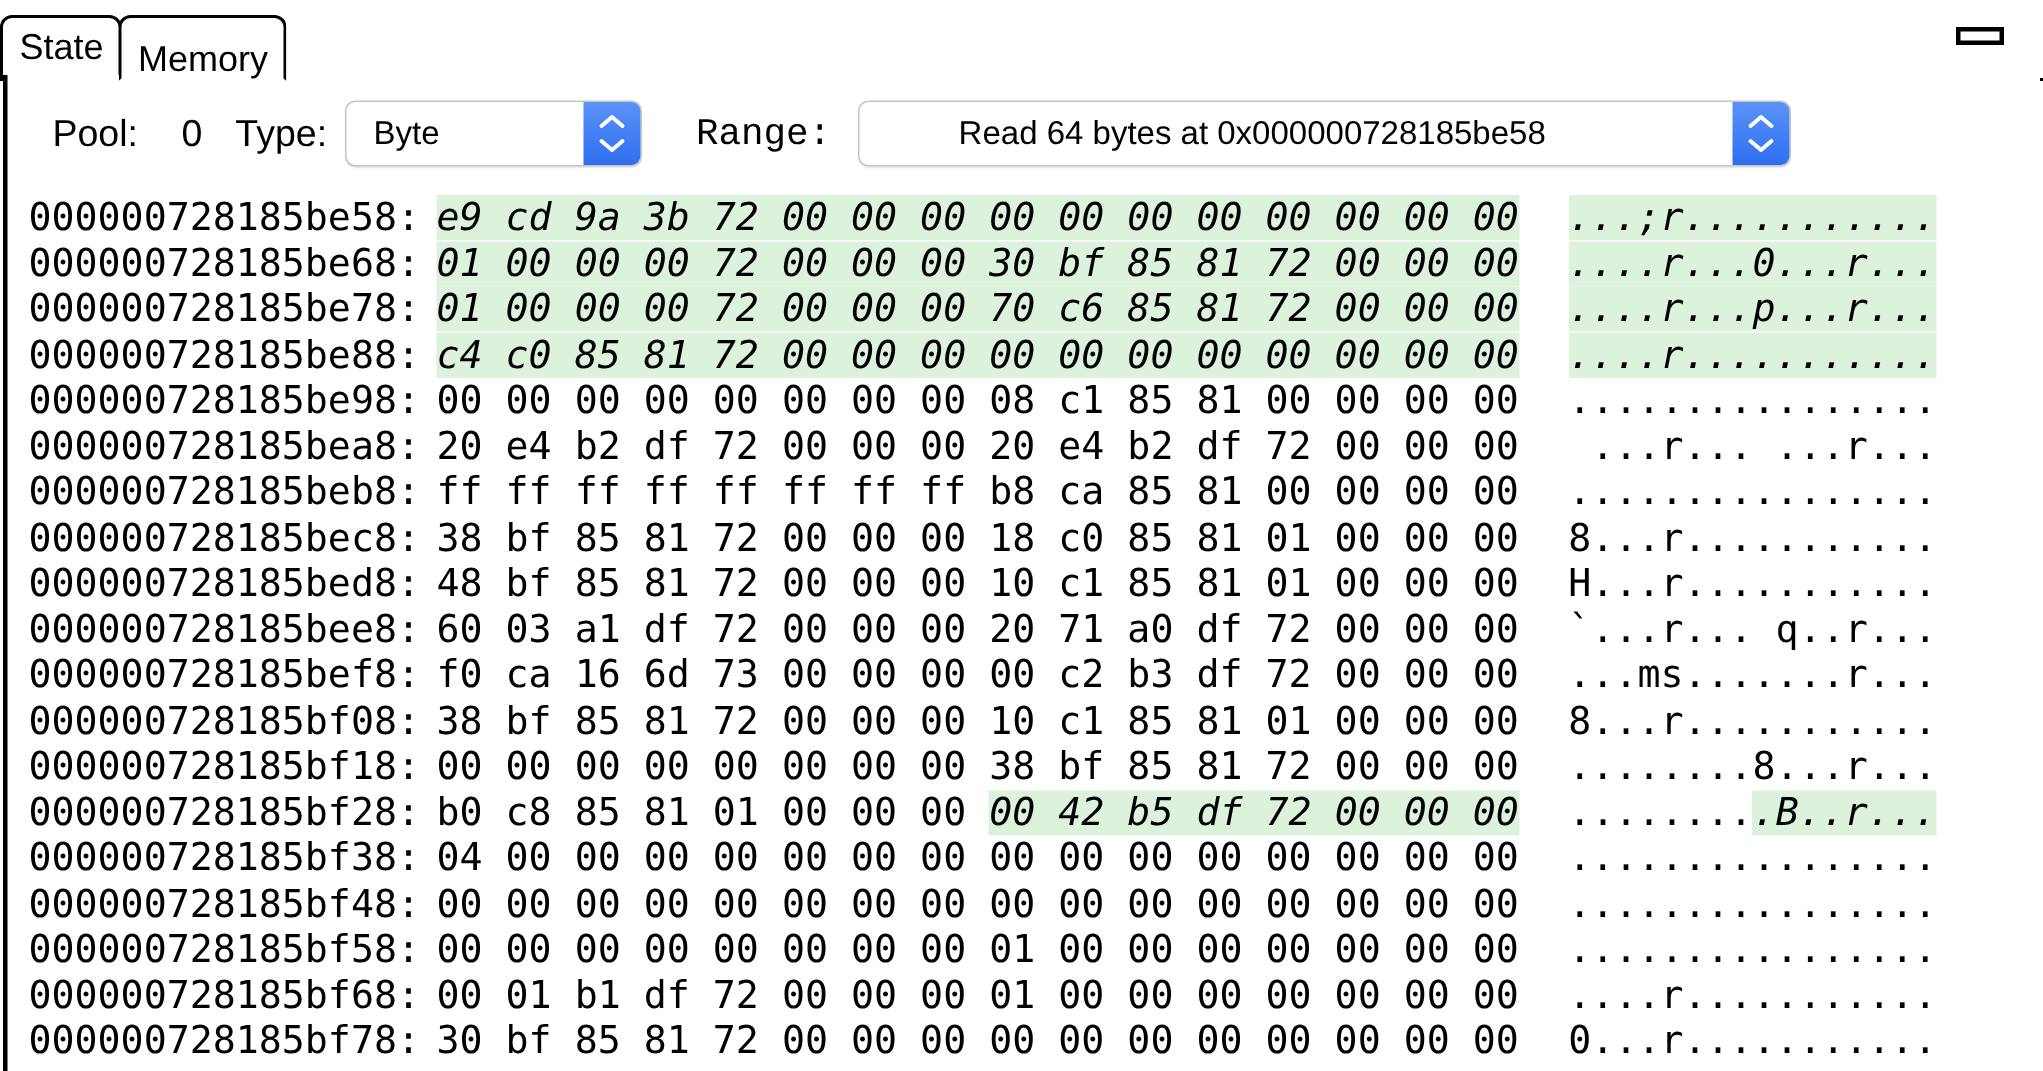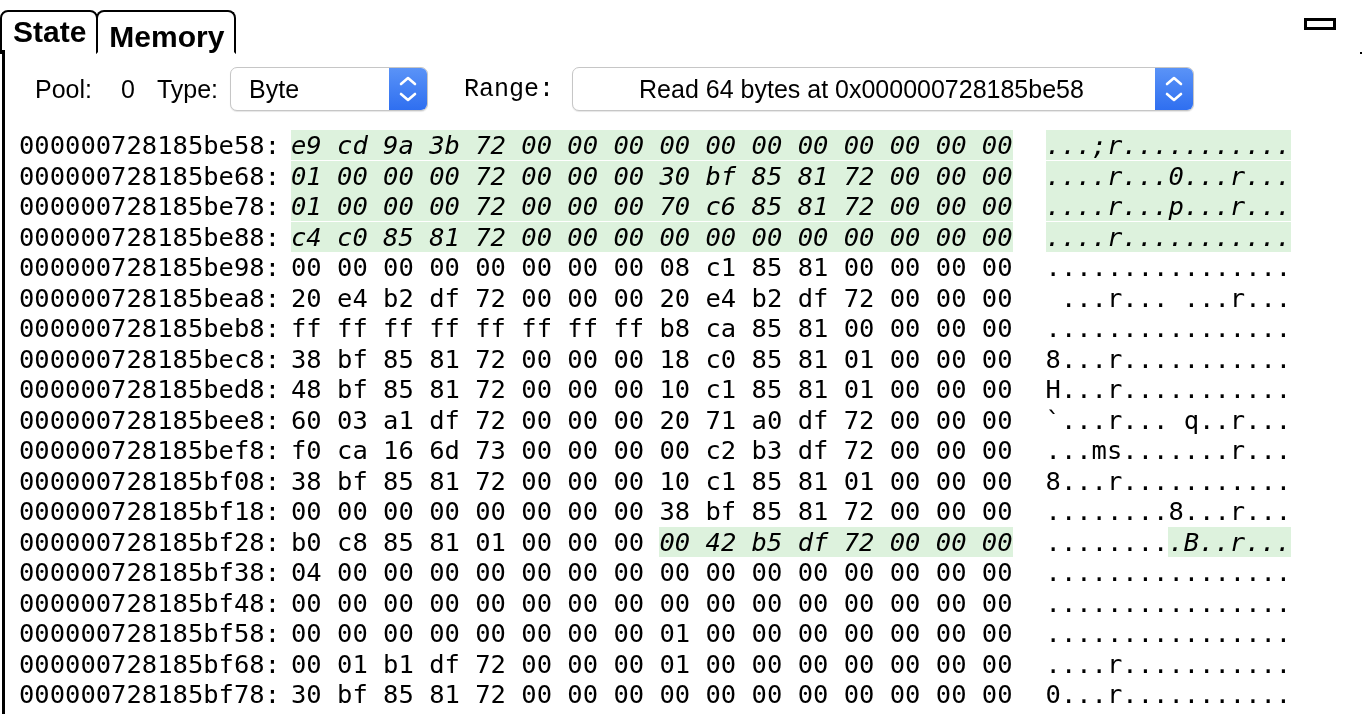--- a/index.html
+++ b/index.html
@@ -34,31 +34,30 @@
     align-items: flex-end;
     box-sizing: border-box;
   }
   .tab {
     position: relative;
     height: 44px;
     box-sizing: border-box;
     display: flex;
     align-items: center;
     padding: 0 10px 0 11px;
-    font-size: 30px;
+    font-size: 24px;
     line-height: 1;
     color: #000000;
     background: #ffffff;
     border: 2px solid #000000;
     border-bottom: 2px solid #000000;
     border-top-left-radius: 8px;
     border-top-right-radius: 8px;
     white-space: nowrap;
     letter-spacing: 0px;
-    font-weight: bold;
   }
   .tab + .tab {
     margin-left: -2px;
   }
   .tab.active {
     border-bottom-color: #ffffff;
     z-index: 5;
     align-items: flex-end;
   }
   #tab-filler {
@@ -130,21 +129,21 @@
     height: 44px;
     box-sizing: border-box;
     border: 1px solid #c6c6c6;
     border-radius: 7px;
     background: #ffffff;
     display: flex;
     align-items: center;
     box-shadow: 0 1px 1px rgba(0,0,0,0.10);
   }
   .combo .combo-value {
-    font-size: 25px;
+    font-size: 22px;
     color: #000000;
     padding-left: 18px;
     padding-right: 12px;
     white-space: nowrap;
     overflow: hidden;
     flex: 1 1 auto;
   }
   .stepper {
     width: 38px;
     height: 42px;

